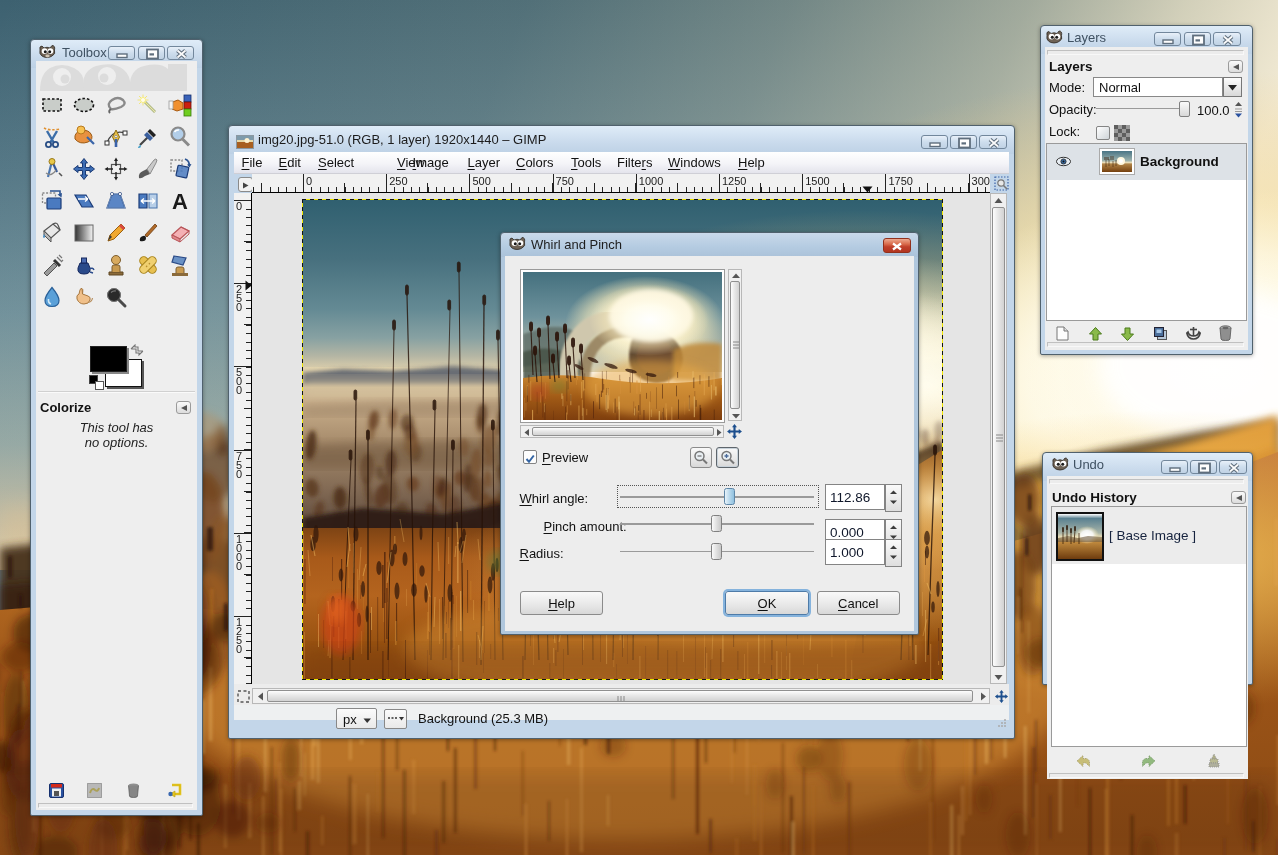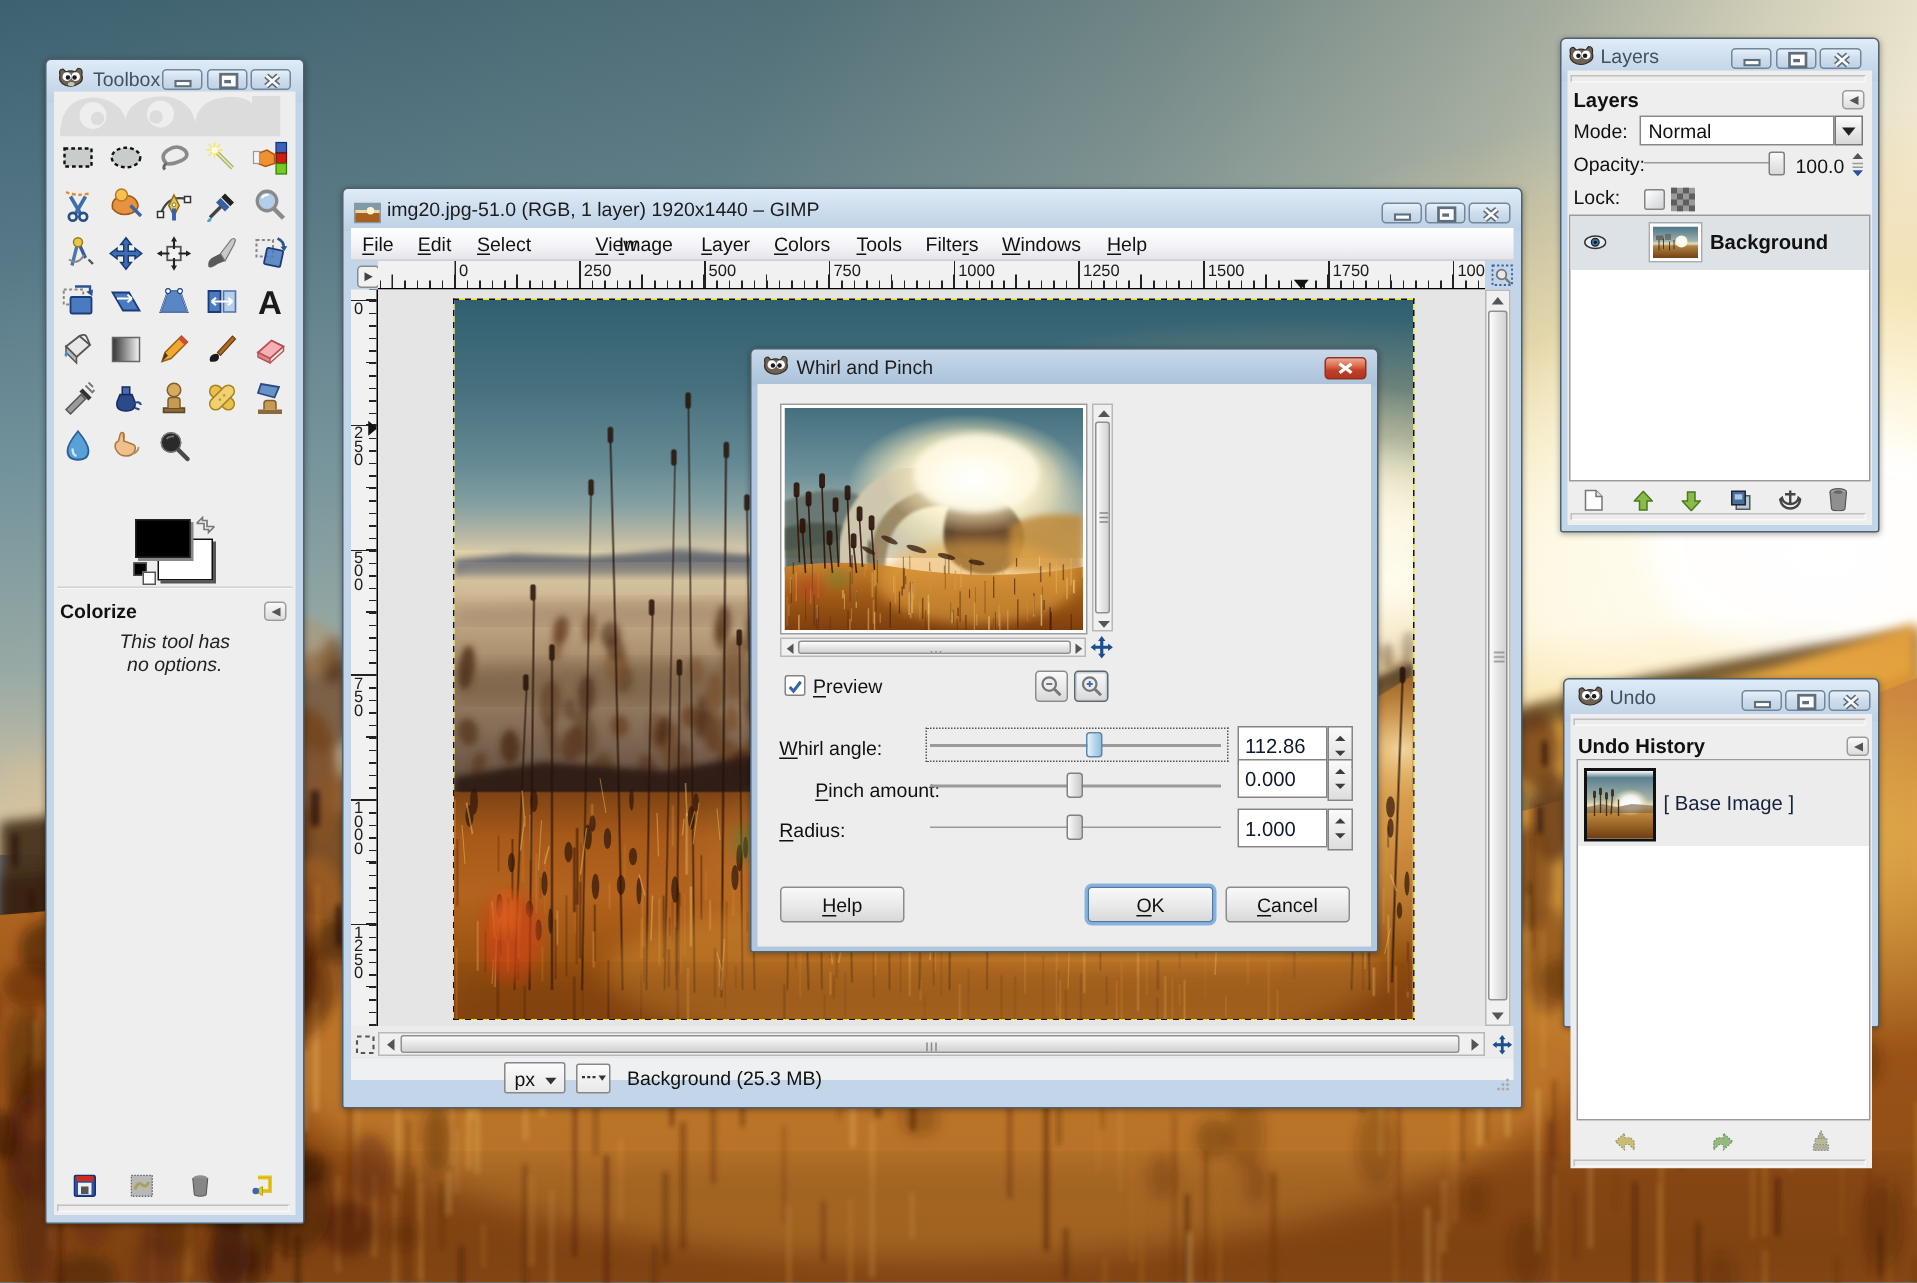--- a/index.html
+++ b/index.html
@@ -783,21 +783,21 @@
       <div class="abs" style="left:9.4px;top:9px;right:0;height:10px;background:repeating-linear-gradient(90deg,#222 0 1px,transparent 1px 41.6px);"></div>
       <div class="abs" style="left:51px;top:0;right:0;height:19px;background:repeating-linear-gradient(90deg,#222 0 1px,transparent 1px 83.2px);"></div>
       <div class="abs" style="left:54.0px;top:1px;font-size:11px;color:#1c1c1c;">0</div>
       <div class="abs" style="left:137.2px;top:1px;font-size:11px;color:#1c1c1c;">250</div>
       <div class="abs" style="left:220.4px;top:1px;font-size:11px;color:#1c1c1c;">500</div>
       <div class="abs" style="left:303.6px;top:1px;font-size:11px;color:#1c1c1c;">750</div>
       <div class="abs" style="left:386.8px;top:1px;font-size:11px;color:#1c1c1c;">1000</div>
       <div class="abs" style="left:470.0px;top:1px;font-size:11px;color:#1c1c1c;">1250</div>
       <div class="abs" style="left:553.2px;top:1px;font-size:11px;color:#1c1c1c;">1500</div>
       <div class="abs" style="left:636.4px;top:1px;font-size:11px;color:#1c1c1c;">1750</div>
-      <div class="abs" style="left:719.6px;top:1px;font-size:11px;color:#1c1c1c;">100</div>
+      <div class="abs" style="left:719.6px;top:1px;font-size:11px;color:#1c1c1c;">300</div>
       <svg class="abs" style="left:610px;top:12px;" width="11" height="7">
         <path d="M0.5,0.5 L10.5,0.5 L5.5,6.5 Z" fill="#111"></path>
       </svg>
     </div>
   <div id="vruler" class="abs" style="left:5px;top:67px;width:18px;height:491px;background:#f1f1f1;border-right:1px solid #000;overflow:hidden;">
       <div class="abs" style="top:-1.3px;left:12px;width:6px;bottom:0;background:repeating-linear-gradient(180deg,#222 0 1px,transparent 1px 8.32px);"></div>
       <div class="abs" style="top:-34.6px;left:10px;width:8px;bottom:0;background:repeating-linear-gradient(180deg,#222 0 1px,transparent 1px 41.6px);"></div>
       <div class="abs" style="top:7px;left:0;width:18px;bottom:0;background:repeating-linear-gradient(180deg,#222 0 1px,transparent 1px 83.2px);"></div>
       <div class="abs" style="left:2px;top:9.0px;font-size:11px;line-height:9px;color:#1c1c1c;">0</div>
       <div class="abs" style="left:2px;top:92.2px;font-size:11px;line-height:9px;color:#1c1c1c;">2<br>5<br>0</div>
@@ -1868,21 +1868,21 @@
     <div class="abs" style="left:219px;top:231.5px;width:11px;height:17px;border:1px solid #5f87a8;border-radius:2.5px;background:linear-gradient(90deg,#e8f3fa,#b8d8ec 50%,#8fc0de);"></div>
     <div class="abs" style="left:206px;top:259px;width:11px;height:17px;border:1px solid #808080;border-radius:2.5px;background:linear-gradient(90deg,#fafafa,#e0e0e0 50%,#c8c8c8);"></div>
     <div class="abs" style="left:206px;top:286.5px;width:11px;height:17px;border:1px solid #808080;border-radius:2.5px;background:linear-gradient(90deg,#fafafa,#e0e0e0 50%,#c8c8c8);"></div>
     <div class="spin" style="top:228px;">
         <span>112.86</span>
         <svg class="spinarr" style="left:62.5px;top:3px;" width="9" height="19">
           <path d="M1,6 L4.5,2.5 L8,6 Z" fill="#3c3c3c"></path>
           <path d="M1,12.5 L4.5,16 L8,12.5 Z" fill="#3c3c3c"></path>
         </svg>
       </div>
-    <div class="spin" style="top:250px;">
+    <div class="spin" style="top:263px;">
         <span>0.000</span>
         <svg class="spinarr" style="left:62.5px;top:3px;" width="9" height="19">
           <path d="M1,6 L4.5,2.5 L8,6 Z" fill="#3c3c3c"></path>
           <path d="M1,12.5 L4.5,16 L8,12.5 Z" fill="#3c3c3c"></path>
         </svg>
       </div>
     <div class="spin" style="top:283px;">
         <span>1.000</span>
         <svg class="spinarr" style="left:62.5px;top:3px;" width="9" height="19">
           <path d="M1,6 L4.5,2.5 L8,6 Z" fill="#3c3c3c"></path>

